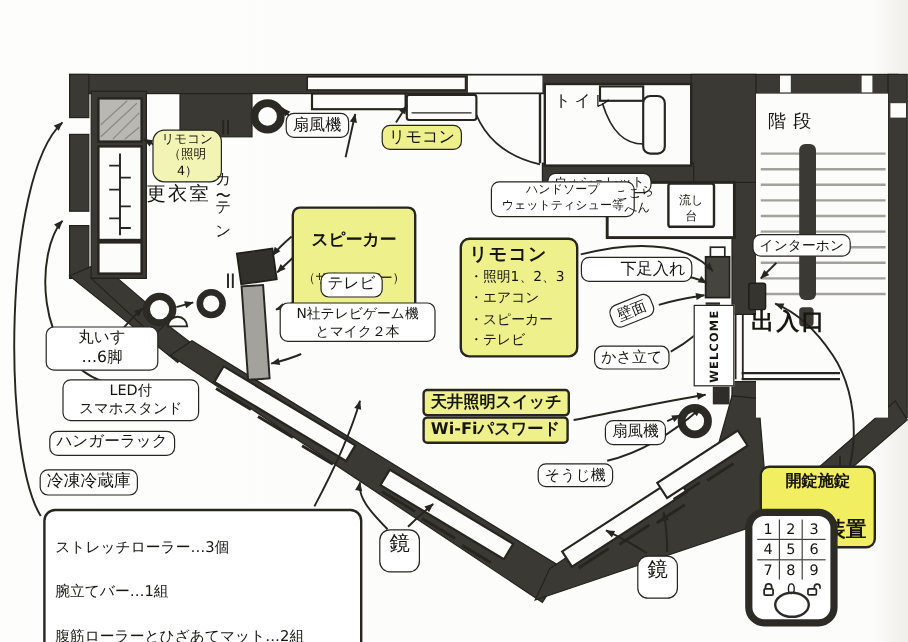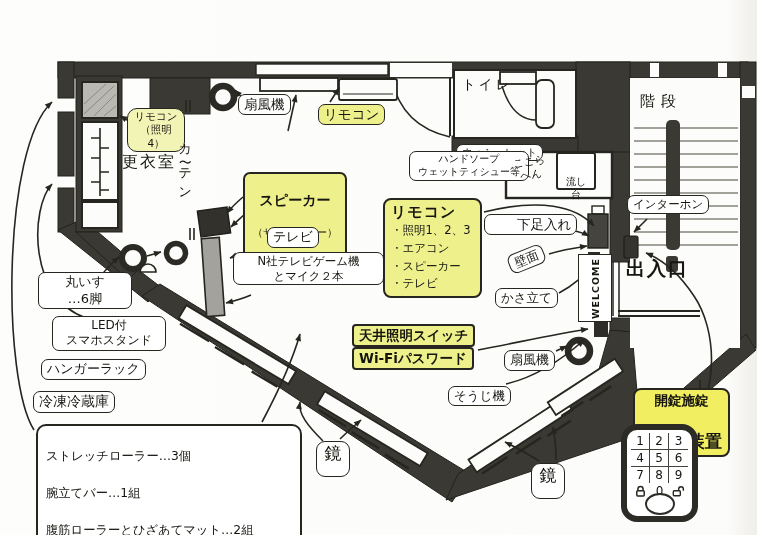--- a/index.html
+++ b/index.html
@@ -192,31 +192,31 @@
   <div class="lbl plain" style="left:122px;top:152px;font-size:16px;letter-spacing:2px;">更衣室</div>
   <div class="lbl plain vert" style="left:176px;top:134px;font-size:13px;">カ〜テン</div>
   <div class="lbl" style="left:238px;top:94px;font-size:13.5px;">扇風機</div>
   <div class="lbl hl" style="left:318px;top:104px;font-size:13.5px;">リモコン</div>
   <div class="lbl plain" style="left:462px;top:76px;font-size:13.5px;letter-spacing:3px;">トイレ</div>
   <div class="lbl" style="left:456px;top:96px;font-size:10.5px;border-width:1.4px;margin-top:48px;">ウォシュレット</div>
   <div class="lbl" style="left:409px;top:151px;width:120px;font-size:10px;">ハンドソープ
 ウェットティシュー等</div>
   <div class="lbl plain" style="left:514px;top:155px;font-size:10.5px;transform:rotate(-8deg);">ここら
 へん</div>
-  <div class="lbl" style="left:556px;top:152px;width:40px;height:38px;font-size:10px;padding-top:22px;border-width:2px;border-radius:3px;">流し台</div>
+  <div class="lbl" style="left:556px;top:152px;width:40px;height:38px;font-size:10px;padding-top:8px;border-width:2px;border-radius:3px;">流し台</div>
   <div class="lbl plain" style="left:640px;top:92px;font-size:15px;letter-spacing:6px;">階段</div>
   <div class="lbl" style="left:627px;top:195px;font-size:11.5px;">インターホン</div>
 
   <div class="lbl hl" style="left:243px;top:172px;width:104px;border-width:2px;">
     <div class="b" style="font-size:14px;">スピーカー</div>
     <div style="font-size:10.5px;">（サウンドバー）</div>
   </div>
 
   <div class="lbl" style="left:267px;top:227px;">テレビ</div>
-  <div class="lbl" style="left:233px;top:252px;width:151px;font-size:11.5px;">N社テレビゲーム機
+  <div class="lbl" style="left:233px;top:252px;width:130px;font-size:11.5px;">N社テレビゲーム機
 とマイク２本</div>
 
   <div id="remote-panel">
     <div class="t">リモコン</div>
     <div class="i">・照明1、2、3</div>
     <div class="i">・エアコン</div>
     <div class="i">・スピーカー</div>
     <div class="i">・テレビ</div>
   </div>
 

